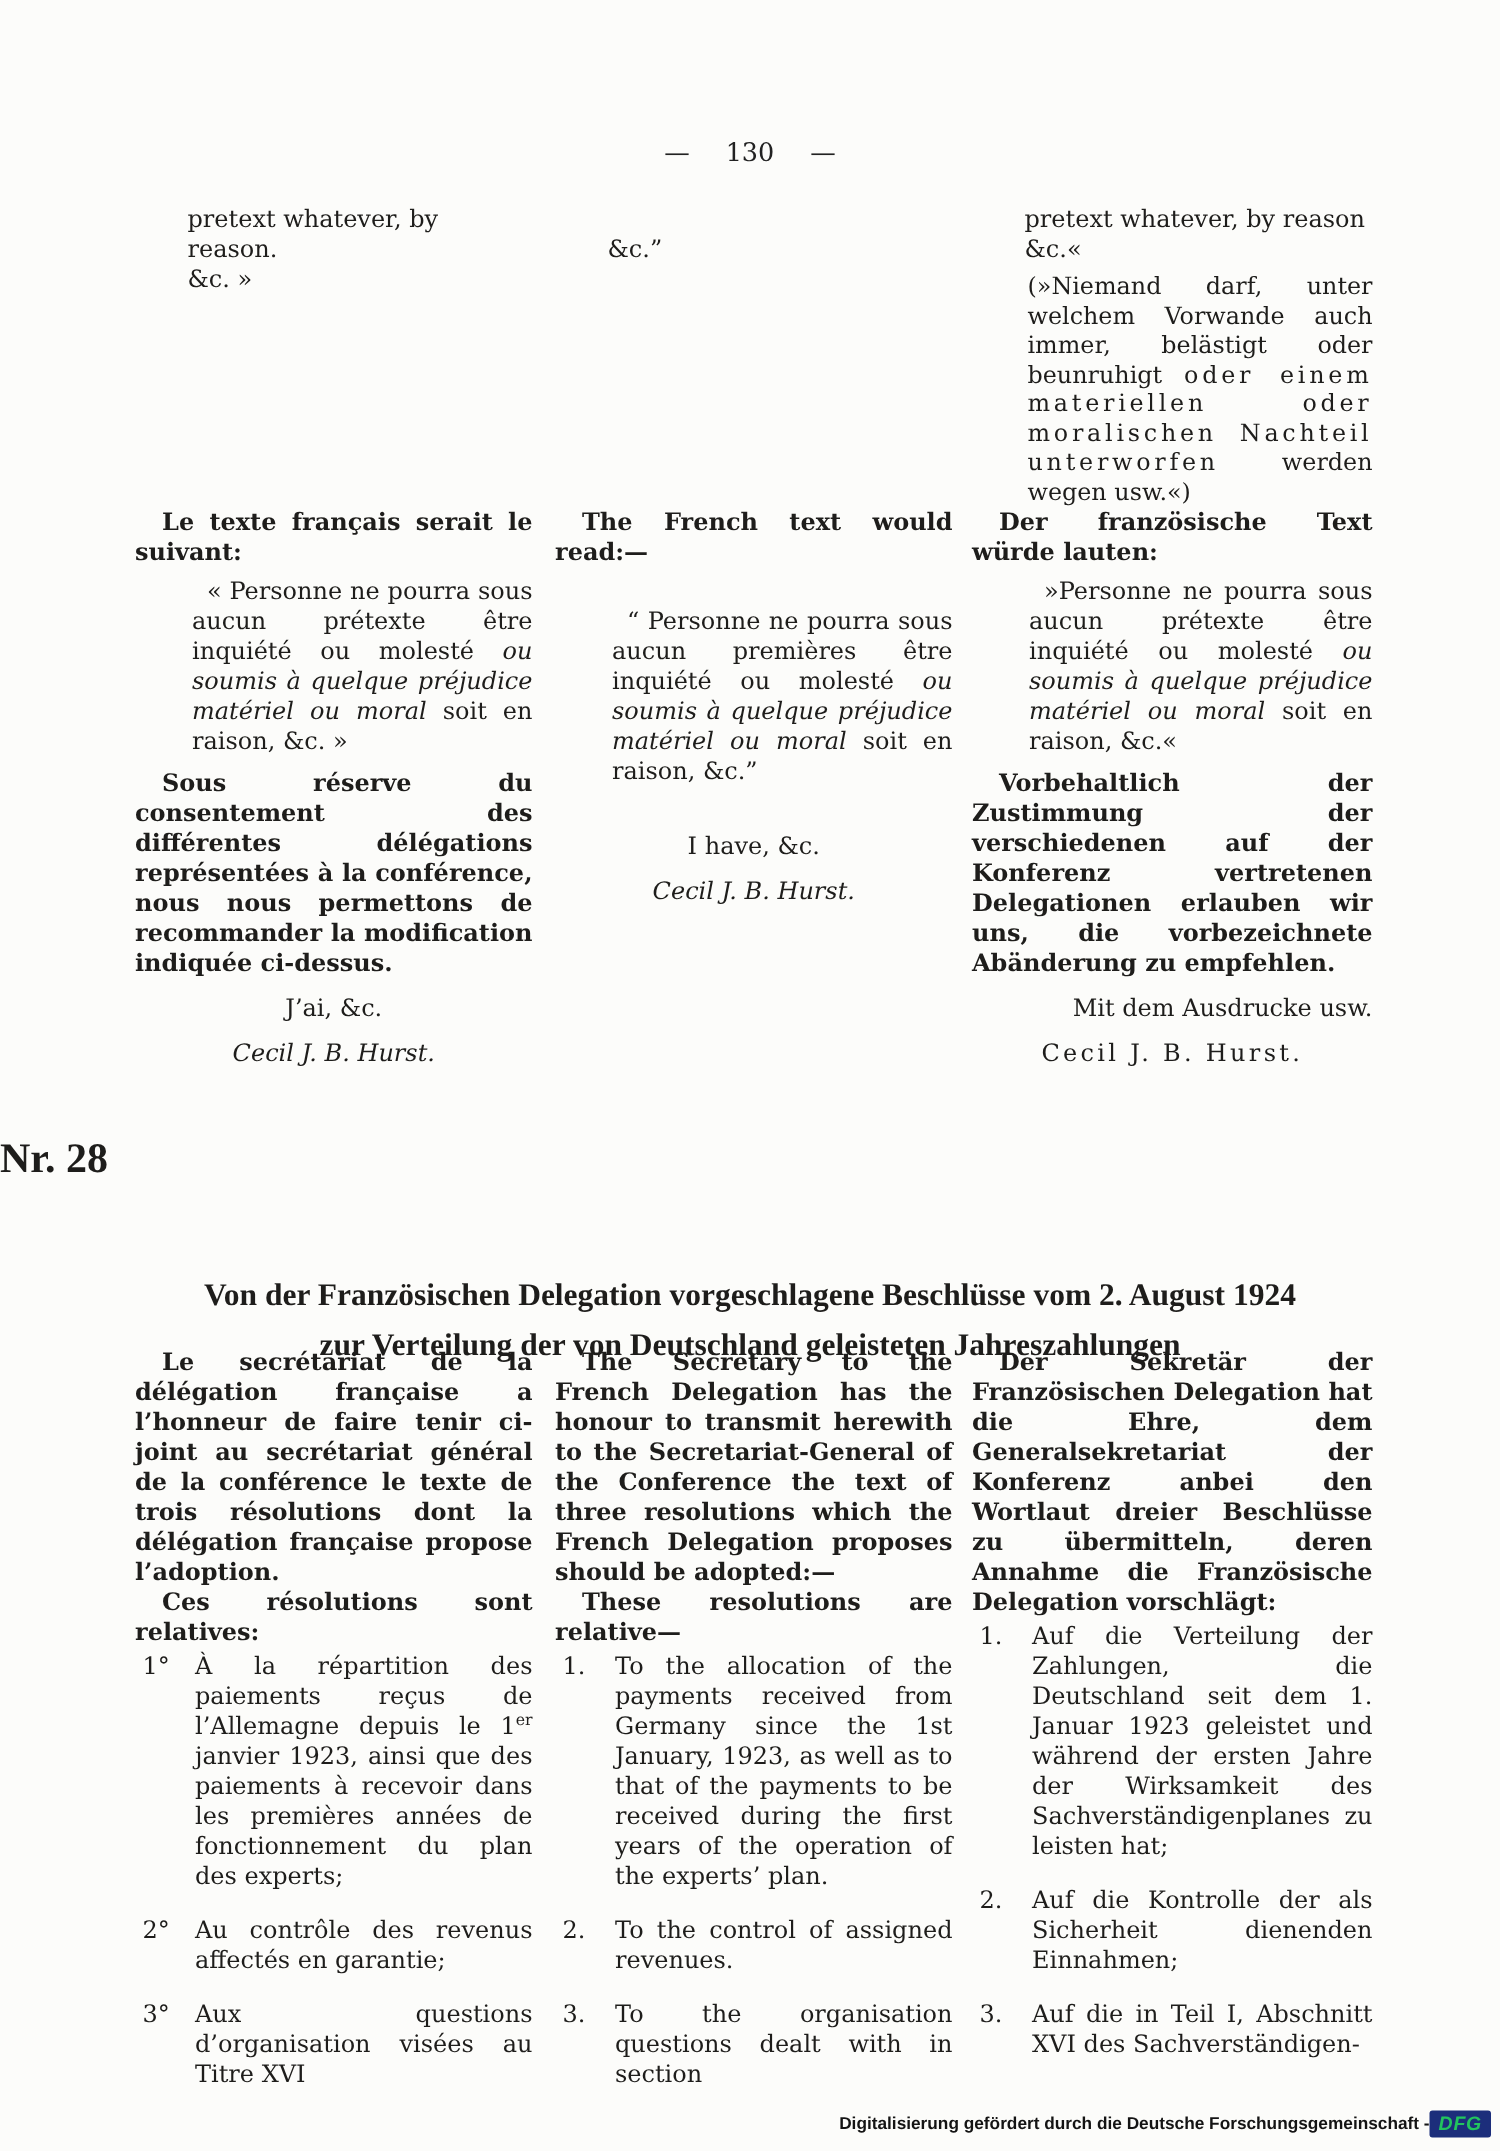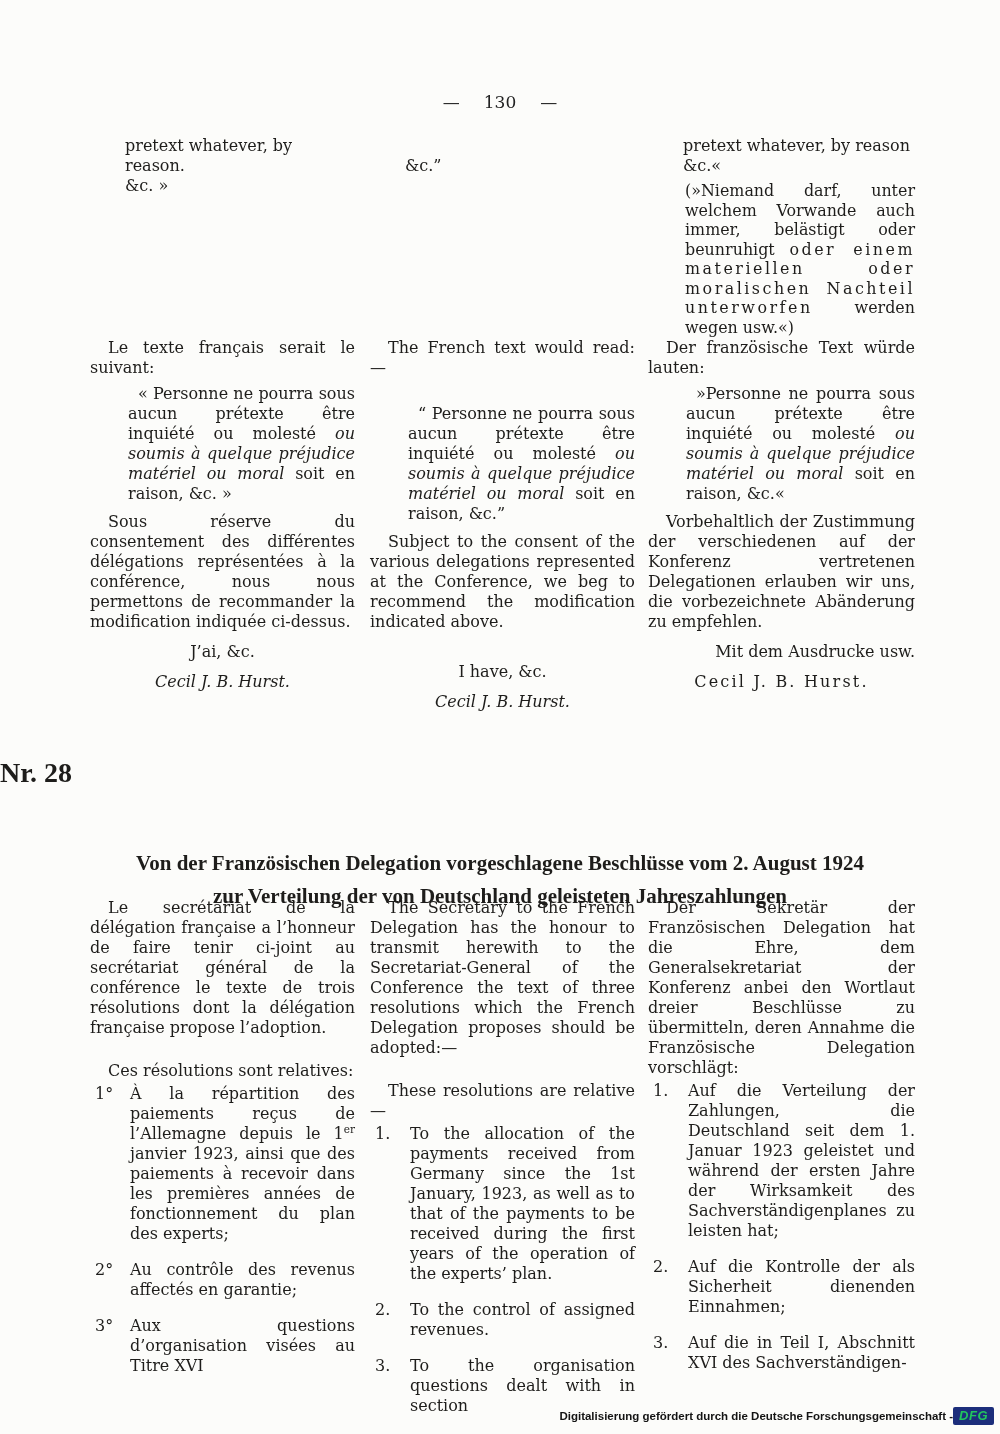--- a/index.html
+++ b/index.html
@@ -9,36 +9,36 @@
   .c1{left:90px;width:265px;}
   .c2{left:370px;width:265px;}
   .c3{left:648px;width:267px;}
   .r1{top:136px;}
   .r2{top:338px;}
   .r3{top:898px;}
   p{margin:0;}
   .cont{padding-left:35px;text-align:left;}
   .niemand{margin-top:5px;padding-left:37px;font-size:15.9px;line-height:19.5px;}
   .gesperrt{letter-spacing:2.5px;}
-  .indent{text-indent:18px;}
+  .indent{text-indent:18px;font-weight:bold;}
   .quote{margin-top:6px;padding-left:38px;text-indent:10px;}
   .c2 .quote{margin-top:26px;}
   .body-p{margin-top:8px;}
   .sign{margin-top:10px;text-align:center;text-indent:0;}
   .c2 .sign1{margin-top:30px;}
   .c3 .sign1{text-align:right;padding-left:18px;}
   .spaced{letter-spacing:2.2px;}
   em{font-style:italic;}
   .pageno{position:absolute;top:92px;left:0;width:100%;display:flex;justify-content:center;
           gap:24px;font-size:17px;color:#222;}
   .nr{position:absolute;top:757px;left:0;width:100%;text-align:left;
       font-weight:bold;font-size:28px;font-family:"Liberation Serif",serif;}
   .title{position:absolute;top:799px;left:50px;width:900px;text-align:center;font-weight:bold;
          font-size:21px;line-height:33px;font-family:"Liberation Serif",serif;margin-top:48px;}
-  .r3 .intro{margin-top:23px;}
+  .r3 .intro{margin-top:0;}
   .items{margin-top:3px;}
   .item{position:relative;padding-left:40px;margin-top:16px;}
   .item:first-child{margin-top:3px;}
   .item .marker{position:absolute;left:5px;top:0;text-indent:0;}
   sup{font-size:10.5px;vertical-align:super;line-height:0;}
   .footer{position:absolute;top:1407px;right:6px;display:flex;align-items:center;gap:0;
           font-family:"Liberation Sans",sans-serif;font-size:11.5px;font-weight:bold;color:#141414;}
   .dfg{display:inline-block;background:#1c2e7b;color:#22c55e;font-style:italic;font-weight:bold;
        font-size:13px;line-height:13px;padding:2px 6px 3px 6px;border-radius:2px;letter-spacing:0.5px;}
 </style>
@@ -81,23 +81,22 @@
       <span>« Personne ne pourra sous aucun prétexte être inquiété ou molesté </span><em>ou soumis à quelque préjudice matériel ou moral</em><span> soit en raison, &amp;c. »</span>
     </p>
     <p class="body-p indent">Sous réserve du consentement des différentes délégations représentées à la conférence, nous nous permettons de recommander la modification indiquée ci-dessus.</p>
     <p class="sign sign1">J’ai, &amp;c.</p>
     <p class="sign"><em>Cecil J. B. Hurst.</em></p>
   </div>
 
   <div class="col c2 r2">
     <p class="indent">The French text would read:—</p>
     <p class="quote">
-      <span>“ Personne ne pourra sous aucun prétexte être inquiété ou molesté </span><em>ou soumis à quelque préjudice matériel ou moral</em><span> soit en raison, &amp;c.”</span>
+      <span>“ Personne ne pourra sous aucun premières être inquiété ou molesté </span><em>ou soumis à quelque préjudice matériel ou moral</em><span> soit en raison, &amp;c.”</span>
     </p>
-    <p class="body-p indent">Subject to the consent of the various delegations represented at the Conference, we beg to recommend the modification indicated above.</p>
     <p class="sign sign1">I have, &amp;c.</p>
     <p class="sign"><em>Cecil J. B. Hurst.</em></p>
   </div>
 
   <div class="col c3 r2">
     <p class="indent">Der französische Text würde lauten:</p>
     <p class="quote">
       <span>»Personne ne pourra sous aucun prétexte être inquiété ou molesté </span><em>ou soumis à quelque préjudice matériel ou moral</em><span> soit en raison, &amp;c.«</span>
     </p>
     <p class="body-p indent">Vorbehaltlich der Zustimmung der verschiedenen auf der Konferenz vertretenen Delegationen erlauben wir uns, die vorbezeichnete Abänderung zu empfehlen.</p>

